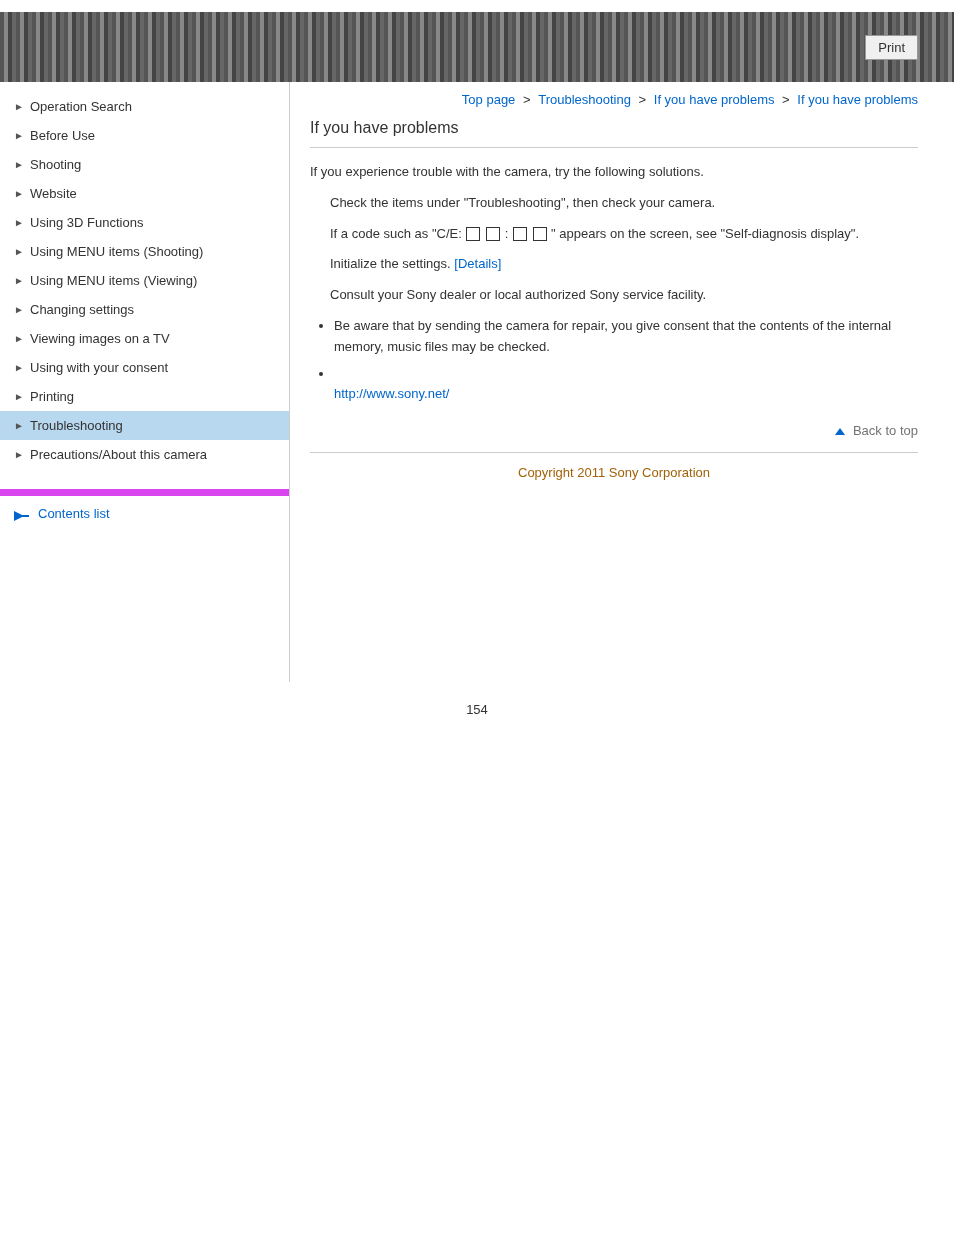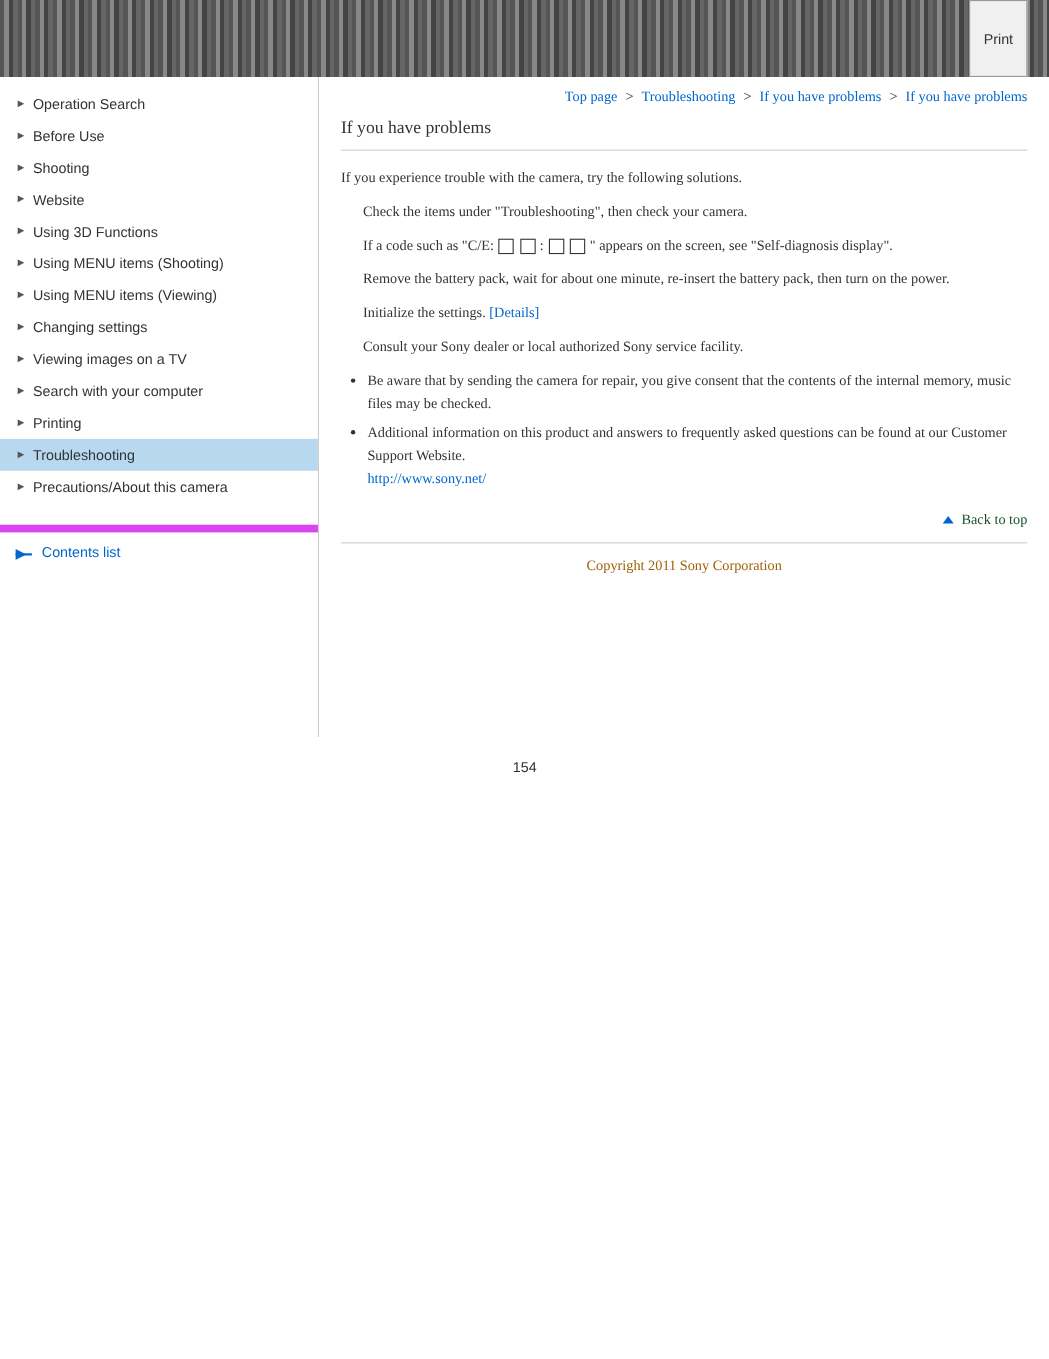--- a/index.html
+++ b/index.html
@@ -21,22 +21,24 @@
         #555 4px,
         #888 4px,
         #888 8px,
         #444 8px,
         #444 12px,
         #666 12px,
         #666 16px
       );
       position: relative;
       display: flex;
+      align-items: center;
       justify-content: flex-end;
-      padding-right: 20px;
+      padding-right: 36px;
+      margin-top: 12px;
     }
 
     .print-button {
       background: #f0f0f0;
       border: 1px solid #999;
       padding: 4px 12px;
       font-size: 13px;
       cursor: pointer;
       color: #333;
     }
@@ -87,22 +89,21 @@
       text-decoration: none;
       font-size: 13px;
       display: flex;
       align-items: center;
       gap: 4px;
     }
 
     
     .content-area {
       flex: 1;
-      padding: 10px 20px 20px 20px;
-      font-family: Liberation Serif, serif;
+      padding: 10px 36px 20px 20px;
     }
 
     .breadcrumb {
       text-align: right;
       margin-bottom: 12px;
       font-size: 13px;
       color: #0066cc;
     }
 
     .breadcrumb a {
@@ -156,21 +157,21 @@
 
     .back-to-top {
       text-align: right;
       margin: 16px 0 10px 0;
       color: #0066cc;
       font-size: 13px;
       cursor: pointer;
     }
 
     .back-to-top a {
-      color: #14532d;
+      color: #737373;
       text-decoration: none;
     }
 
     .triangle-up {
       display: inline-block;
       width: 0;
       height: 0;
       border-left: 5px solid transparent;
       border-right: 5px solid transparent;
       border-bottom: 7px solid #0066cc;
@@ -249,21 +250,21 @@
     <div class="sidebar-item">
       <span class="sidebar-arrow">►</span>
       <span>Changing settings</span>
     </div>
     <div class="sidebar-item">
       <span class="sidebar-arrow">►</span>
       <span>Viewing images on a TV</span>
     </div>
     <div class="sidebar-item">
       <span class="sidebar-arrow">►</span>
-      <span>Search with your computer</span>
+      <span>Using with your consent</span>
     </div>
     <div class="sidebar-item">
       <span class="sidebar-arrow">►</span>
       <span>Printing</span>
     </div>
     <div class="sidebar-item active">
       <span class="sidebar-arrow">►</span>
       <span>Troubleshooting</span>
     </div>
     <div class="sidebar-item">
@@ -302,39 +303,36 @@
 
       <p>If you experience trouble with the camera, try the following solutions.</p>
 
       <div class="indent">
         <p>Check the items under "Troubleshooting", then check your camera.</p>
         <p>
           <span>If a code such as "C/E: </span><span class="code-box"></span> <span class="code-box"></span><span> : </span><span class="code-box"></span> <span class="code-box"></span><span> " appears on the screen, see "Self-diagnosis display".</span>
         </p>
       </div>
 
-      <div class="indent">
-        <p>Remove the battery pack, wait for about one minute, re-insert the battery pack, then turn on the power.</p>
-      </div>
 
       <div class="indent">
         <p>
           <span>Initialize the settings.</span>
           <a href="#" class="link-blue">[Details]</a>
         </p>
       </div>
 
       <div class="indent">
         <p>Consult your Sony dealer or local authorized Sony service facility.</p>
       </div>
 
       <ul class="bullet-list">
         <li>Be aware that by sending the camera for repair, you give consent that the contents of the internal memory, music files may be checked.</li>
         <li>
-          <span>Additional information on this product and answers to frequently asked questions can be found at our Customer Support Website.</span><br>
+          <br>
           <a href="#" class="link-blue">http://www.sony.net/</a>
         </li>
       </ul>
 
       <div class="back-to-top">
         <a href="#">
           <span class="triangle-up"></span>
           <span>Back to top</span>
         </a>
       </div>

